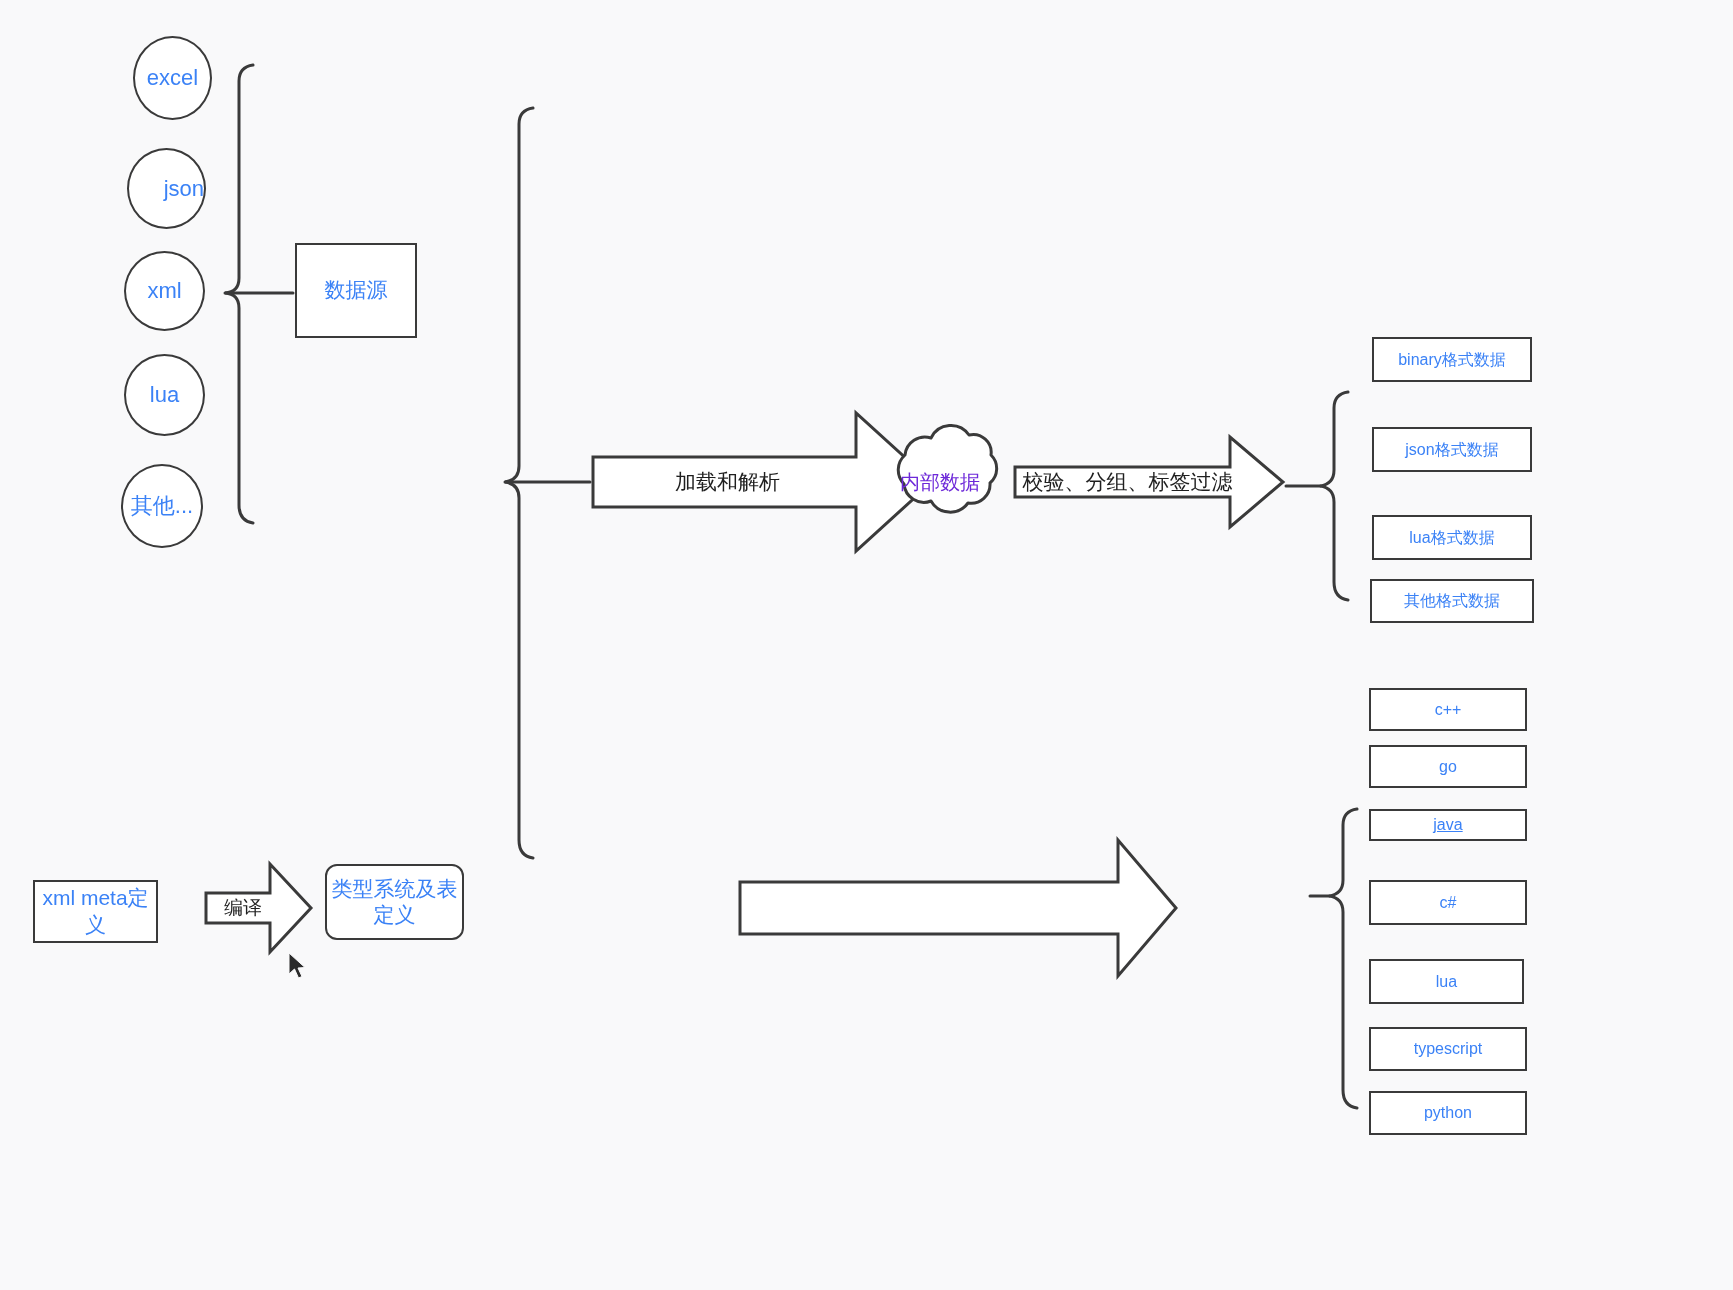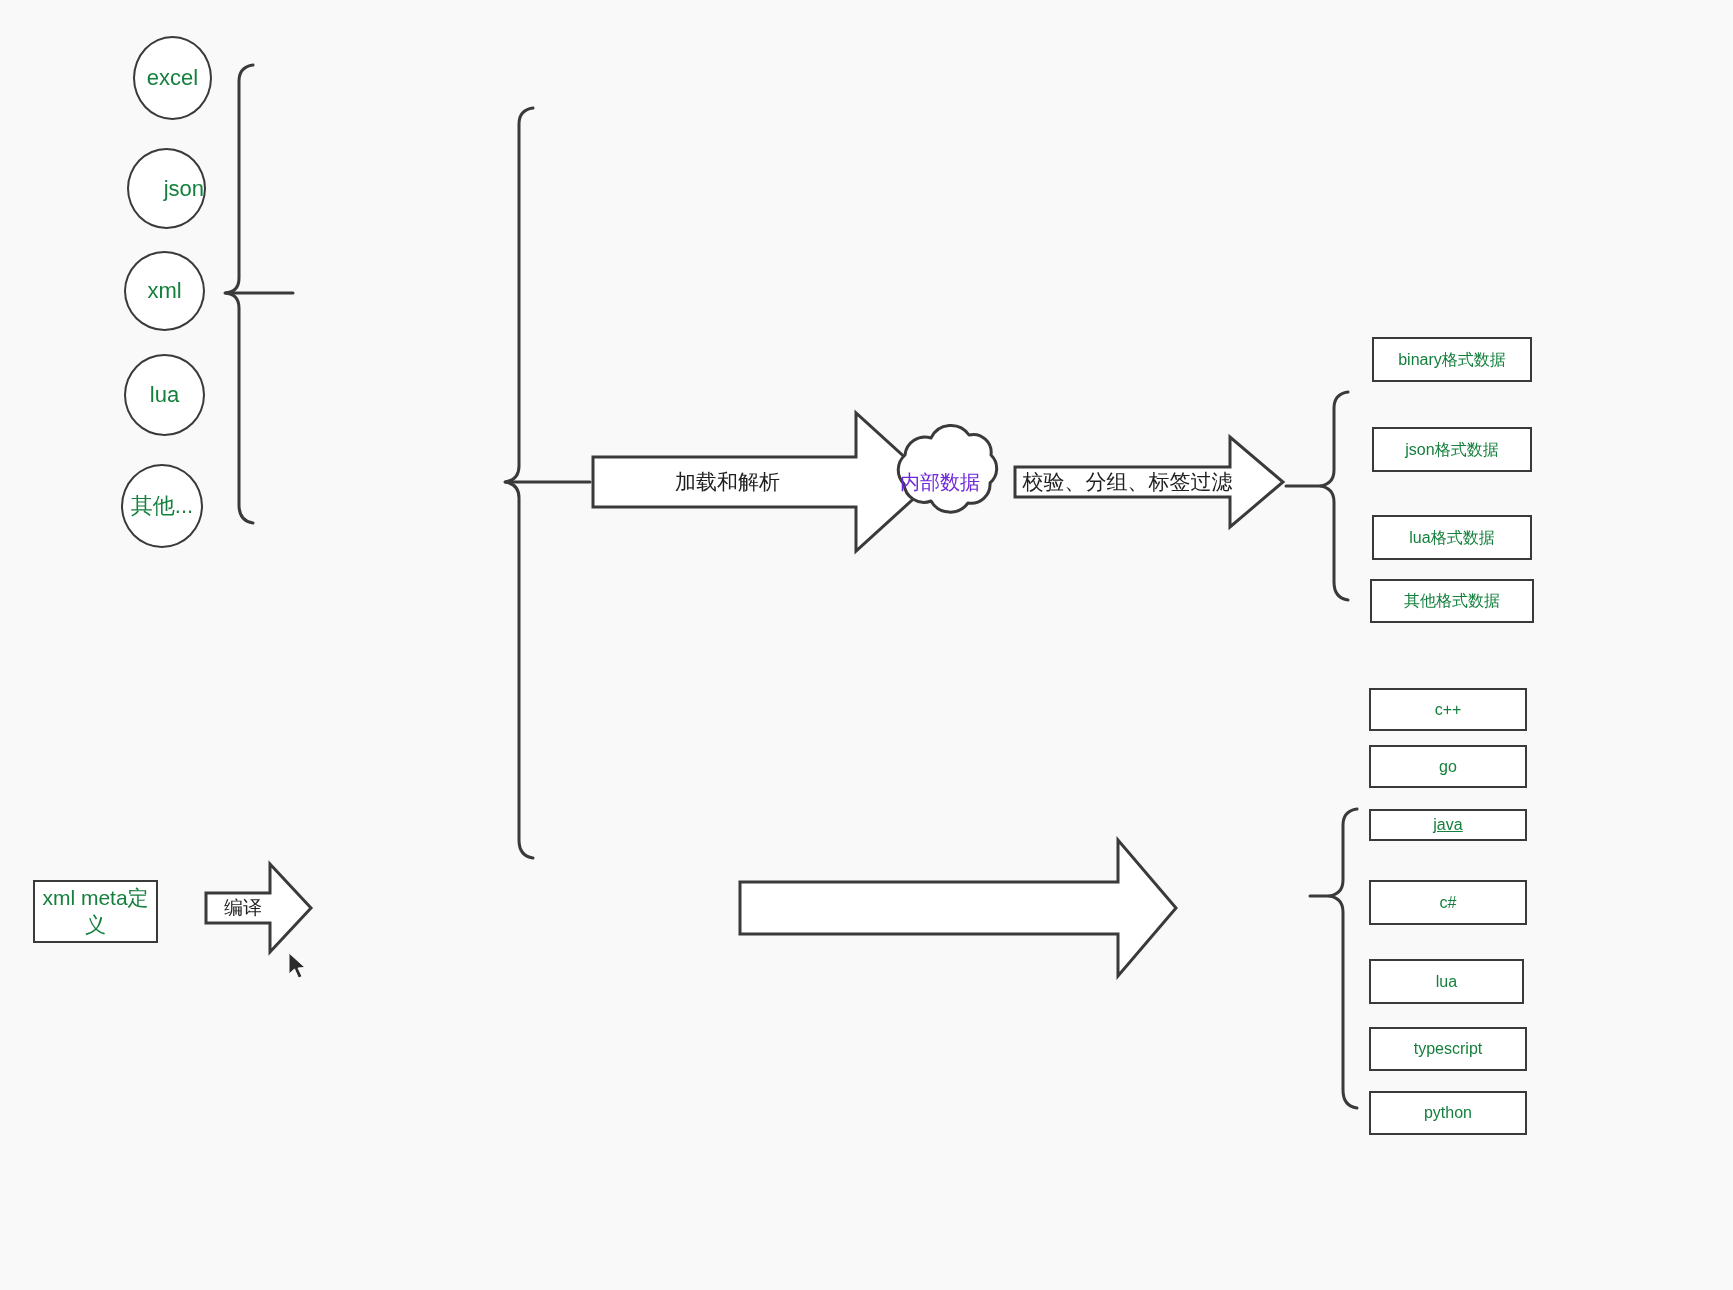--- a/index.html
+++ b/index.html
@@ -17,21 +17,21 @@
   }
   .node {
     position: absolute;
     box-sizing: border-box;
     display: flex;
     align-items: center;
     justify-content: center;
     text-align: center;
     background: #ffffff;
     border: 2.5px solid #3a3a3a;
-    color: #15803d;
+    color: #3b82f6;
     line-height: 1.25;
   }
   .ellipse {
     border-radius: 50%;
     font-size: 22px;
   }
   .rect {
     font-size: 21px;
   }
   .rect-sm {
@@ -138,20 +138,23 @@
   <div class="node ellipse" style="left:124px; top:251px; width:81px; height:80px;">
     <span>xml</span>
   </div>
   <div class="node ellipse" style="left:124px; top:354px; width:81px; height:82px;">
     <span>lua</span>
   </div>
   <div class="node ellipse" style="left:121px; top:464px; width:82px; height:84px;">
     <span>其他...</span>
   </div>
 
+  <div class="node rect" style="left:295px; top:243px; width:122px; height:95px;">
+    <span>数据源</span>
+  </div>
 
   <div class="arrow-label" style="left:620px; top:462px; width:215px; height:40px;">
     <span>加载和解析</span>
   </div>
 
   <div class="cloud-label" style="left:885px; top:462px; width:110px; height:40px;">
     <span>内部数据</span>
   </div>
 
   <div class="arrow-label" style="left:1020px; top:463px; width:215px; height:38px;">
@@ -195,18 +198,22 @@
     <span>typescript</span>
   </div>
   <div class="node rect-sm" style="left:1369px; top:1091px; width:158px; height:44px;">
     <span>python</span>
   </div>
 
   <div class="node rect" style="left:33px; top:880px; width:125px; height:63px;">
     <span style="white-space:pre-line;">xml meta定义</span>
   </div>
 
+  <div class="node rounded" style="left:325px; top:864px; width:139px; height:76px;">
+    <span style="white-space:pre-line;">类型系统及表
+定义</span>
+  </div>
 
   <svg class="cursor" style="left:288px; top:952px;" width="22" height="30" viewBox="0 0 22 30">
     <path d="M 1 1 L 1 22 L 6.5 17 L 10.5 26 L 14 24.5 L 10 16 L 17 15.5 Z" fill="#2b2b2b" stroke="#f9f9fa" stroke-width="1"></path>
   </svg>
 
 </div>
 
 </body></html>

